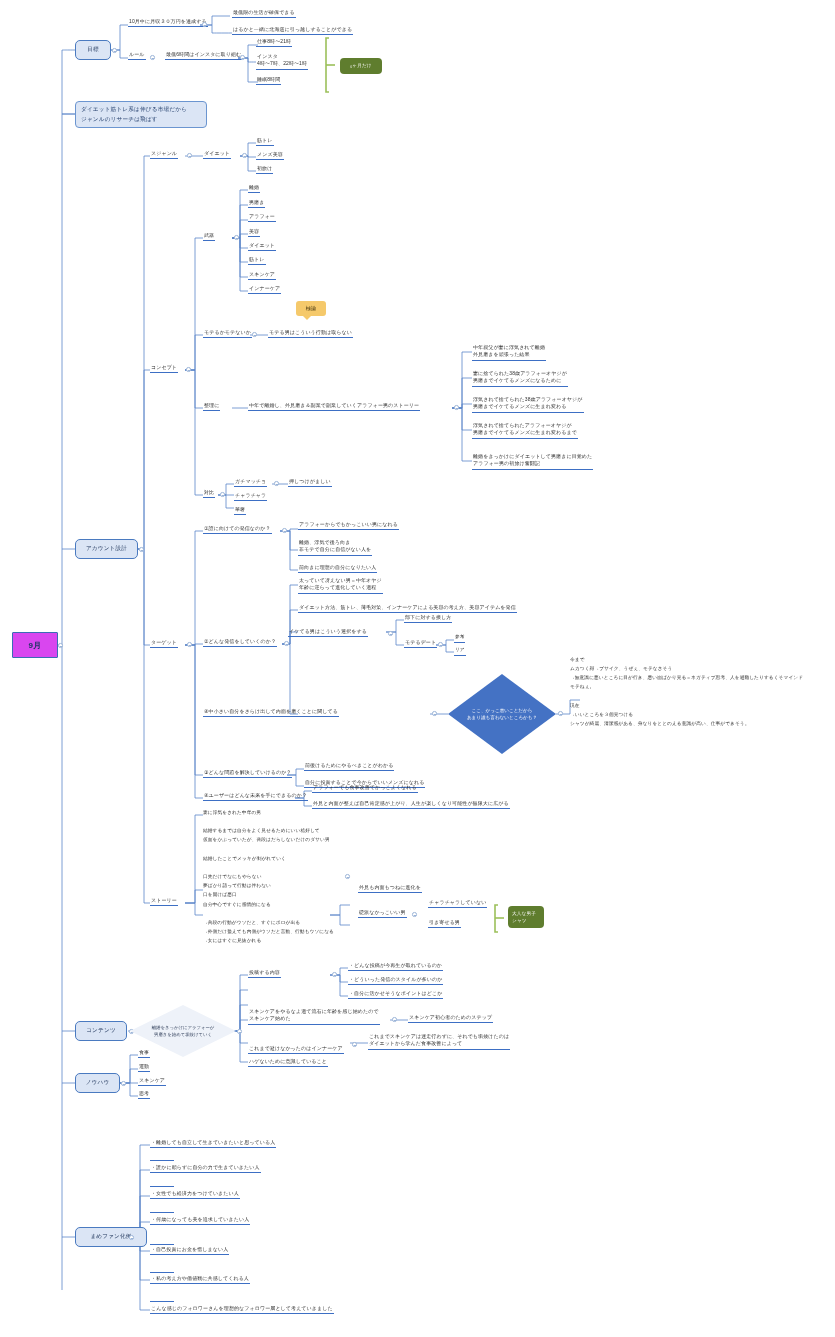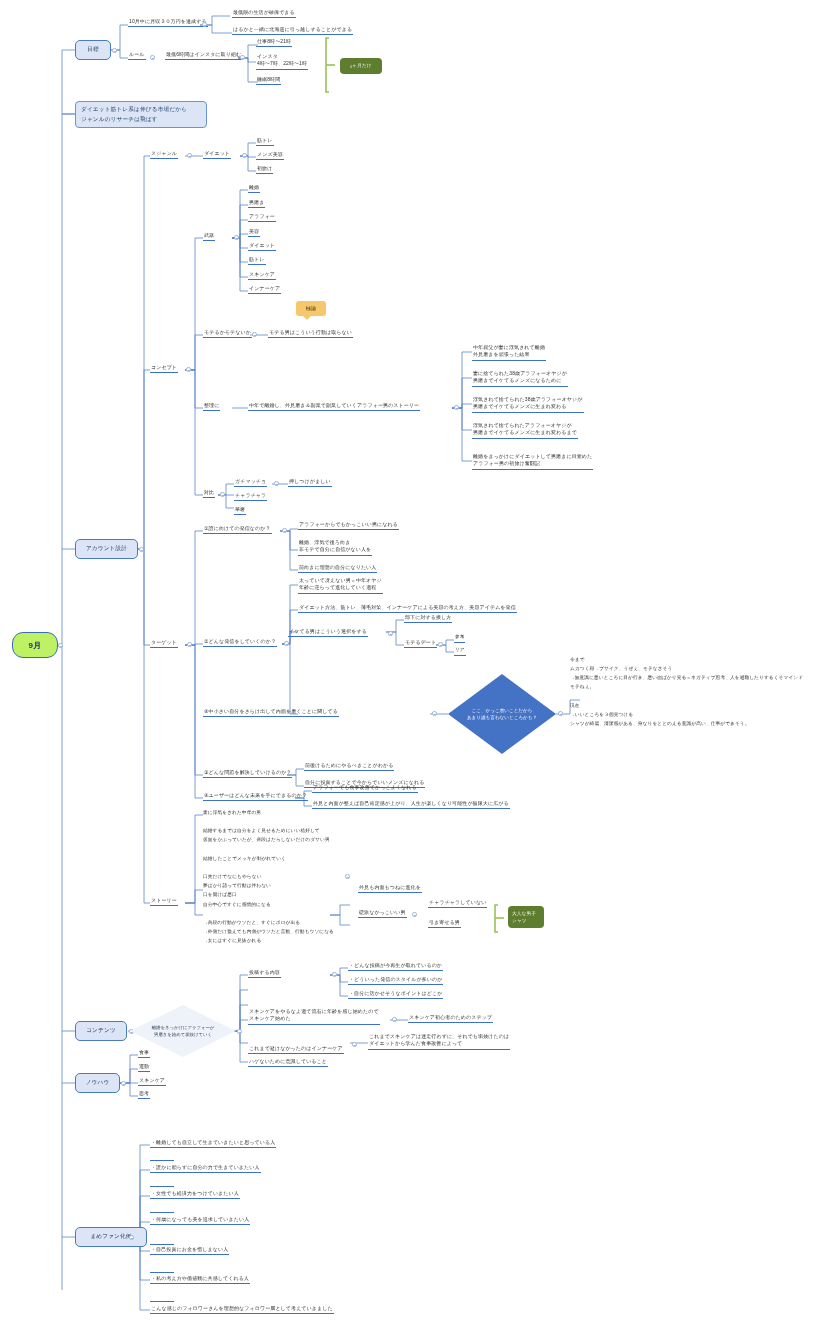--- a/index.html
+++ b/index.html
@@ -23,21 +23,21 @@
   .t.tiny { font-size:4.6px; }
 
   
   .box {
     position:absolute; background:#dbe5f5; border:1.1px solid #4a7ac0;
     border-radius:5px; display:flex; align-items:center; justify-content:center;
     font-size:5.6px; color:#23395e; letter-spacing:.2px; text-align:center;
     padding:2px 4px;
   }
   .box.root {
-    background:#bef264; border:1.8px solid #3b6cb5; border-radius:11px;
+    background:#d946ef; border:1.8px solid #3b6cb5; border-radius:1px;
     font-size:8px; font-weight:bold; color:#1e3763;
   }
   .box.note {
     background:#dbe5f5; border:1px solid #6b95d0; border-radius:4px;
     font-size:5.6px; text-align:left; justify-content:flex-start;
     line-height:1.7; padding:3px 5px; color:#25406e;
   }
 
   
   .green {

